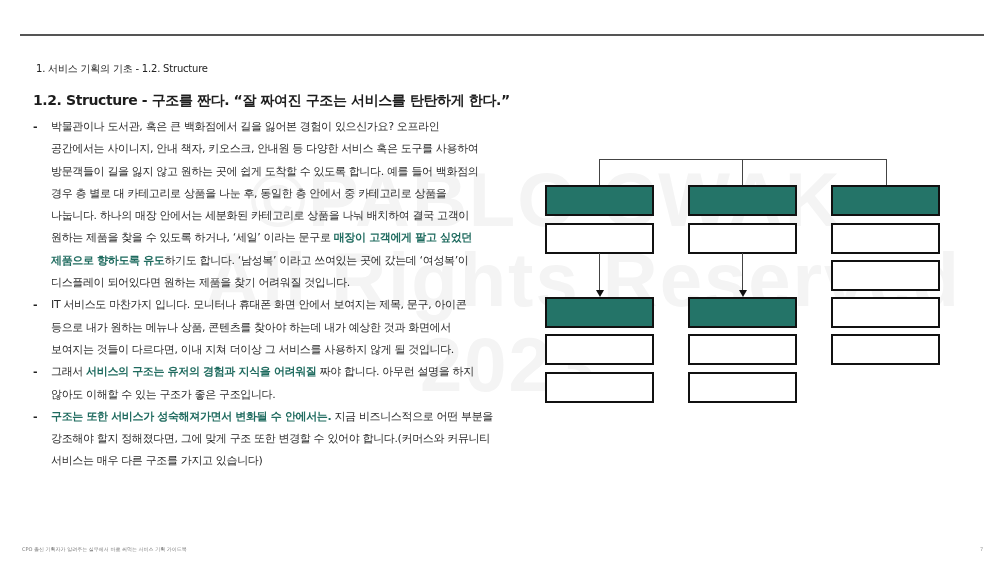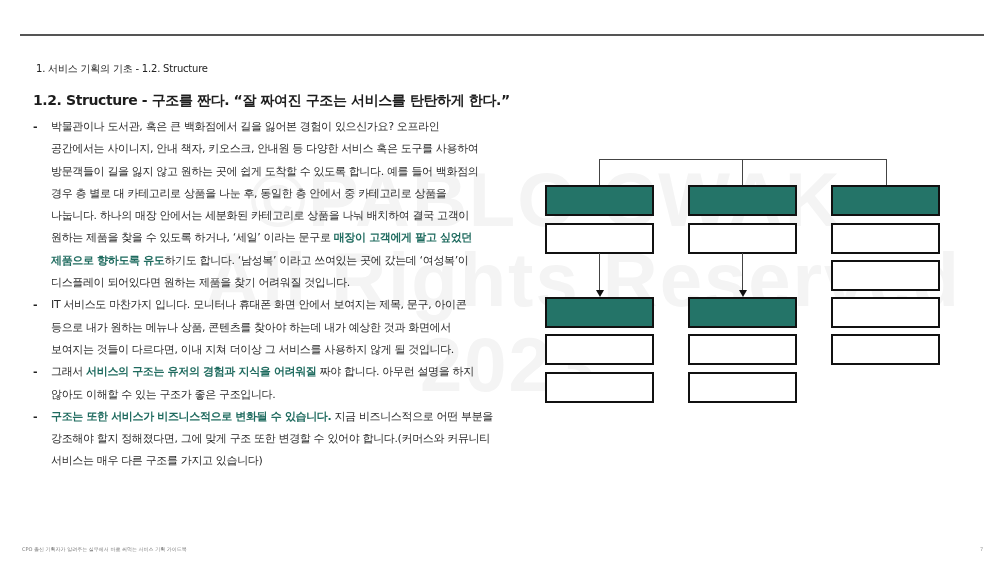--- a/index.html
+++ b/index.html
@@ -85,21 +85,21 @@
     <li class="bullet">
       <span class="bullet-dash">-</span>
       <span>IT 서비스도 마찬가지 입니다. 모니터나 휴대폰 화면 안에서 보여지는 제목, 문구, 아이콘 등으로 내가 원하는 메뉴나 상품, 콘텐츠를 찾아야 하는데 내가 예상한 것과 화면에서 보여지는 것들이 다르다면, 이내 지쳐 더이상 그 서비스를 사용하지 않게 될 것입니다.</span>
     </li>
     <li class="bullet">
       <span class="bullet-dash">-</span>
       <span>그래서 </span><span class="hl">서비스의 구조는 유저의 경험과 지식을 어려워질</span><span> 짜야 합니다. 아무런 설명을 하지 않아도 이해할 수 있는 구조가 좋은 구조입니다.</span>
     </li>
     <li class="bullet">
       <span class="bullet-dash">-</span>
-      <span class="hl">구조는 또한 서비스가 비즈니스적으로 변화될 수 있습니다.</span><span> 지금 비즈니스적으로 어떤 부분을 강조해야 할지 정해졌다면, 그에 맞게 구조 또한 변경할 수 있어야 합니다.(커머스와 커뮤니티 서비스는 매우 다른 구조를 가지고 있습니다)</span>
+      <span class="hl">구조는 또한 서비스가 성숙해져가면서 변화될 수 안에서는.</span><span> 지금 비즈니스적으로 어떤 부분을 강조해야 할지 정해졌다면, 그에 맞게 구조 또한 변경할 수 있어야 합니다.(커머스와 커뮤니티 서비스는 매우 다른 구조를 가지고 있습니다)</span>
     </li>
   </ul>
 </div>
 
 <div class="diagram">
 
   <div class="line" style="left:599px; top:159px; width:288px; height:1px;"></div>
   <div class="line" style="left:599px; top:159px; width:1px; height:27px;"></div>
   <div class="line" style="left:742px; top:159px; width:1px; height:27px;"></div>
   <div class="line" style="left:886px; top:159px; width:1px; height:27px;"></div>

